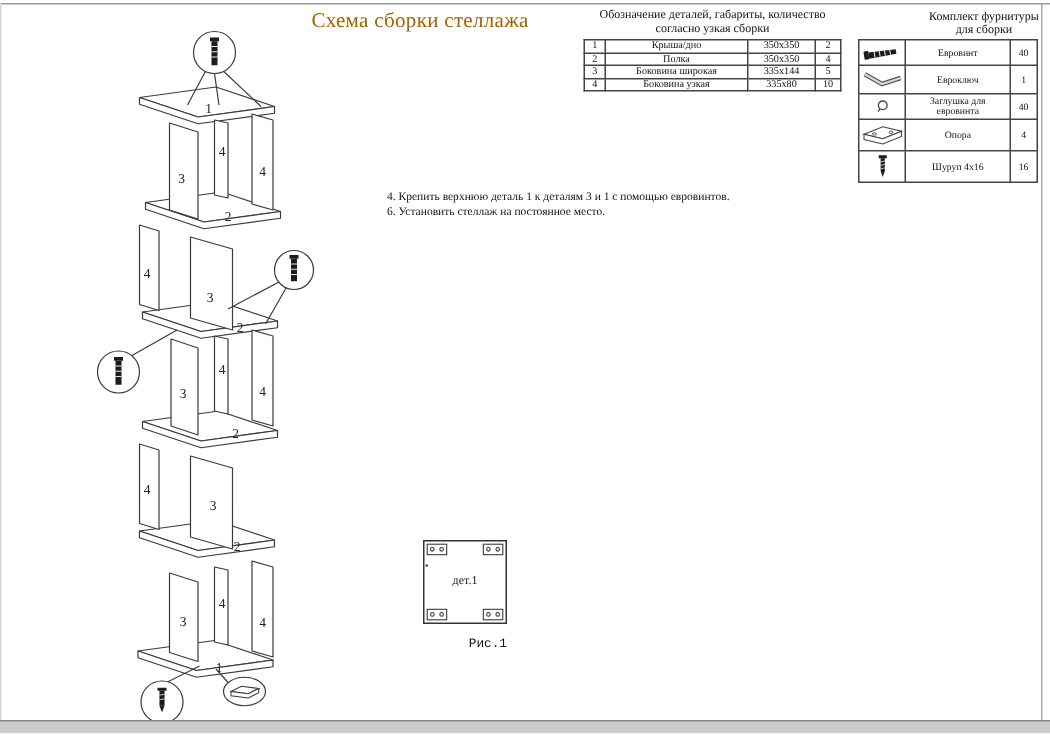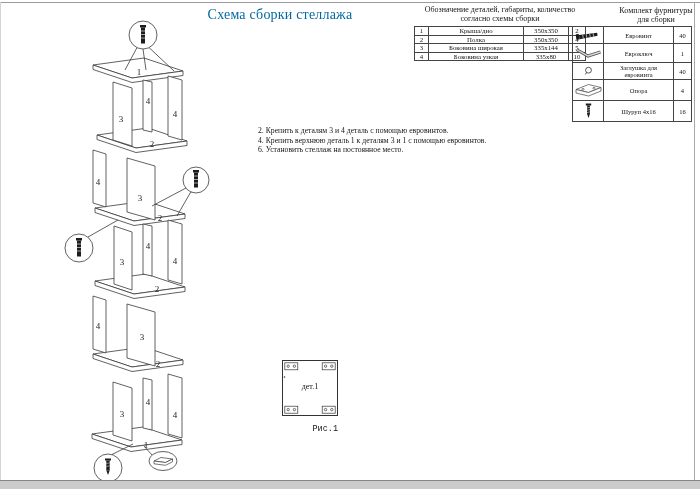--- a/index.html
+++ b/index.html
@@ -4,24 +4,24 @@
 <style>
   html,body{margin:0;padding:0;background:#fff;}
   .page{position:relative;width:700px;height:489px;background:#ffffff;overflow:hidden;
         font-family:"Liberation Serif", serif;color:#111;}
   .frame-top{position:absolute;left:0;top:2px;width:700px;height:1px;background:#9a9a9a;}
   .frame-right{position:absolute;left:694px;top:2px;bottom:8px;width:1px;background:#aaaaaa;}
   .frame-left{position:absolute;left:0;top:2px;bottom:8px;width:1px;background:#d5d5d5;}
   .frame-bottom{position:absolute;left:0;bottom:0;width:700px;height:8px;background:#cbcbcb;border-top:1px solid #878787;}
 
   .doc-title{position:absolute;left:175px;top:7px;width:210px;text-align:center;
-             font-size:14px;letter-spacing:.2px;color:#0369a1;}
+             font-size:14px;letter-spacing:.2px;color:#a16207;}
 
   
-  .parts-block{position:absolute;left:408px;top:5px;width:184px;}
+  .parts-block{position:absolute;left:383px;top:5px;width:184px;}
   .parts-head{font-size:8px;text-align:center;line-height:9px;color:#141414;}
   table{border-collapse:collapse;}
   .parts-table{width:172px;margin:3px auto 0 auto;}
   .parts-table td{border:1px solid #444;font-size:6.8px;line-height:7px;padding:0 1px;
                   text-align:center;height:7.5px;color:#141414;}
   .parts-table .c-num{width:11px;}
   .parts-table .c-name{width:92px;}
   .parts-table .c-size{width:42px;}
   .parts-table .c-qty{width:14px;}
 
@@ -54,21 +54,21 @@
 <div class="page">
   <div class="frame-top"></div>
   <div class="frame-right"></div>
   <div class="frame-left"></div>
 
   <div class="doc-title">Схема сборки стеллажа</div>
 
   <div class="parts-block">
     <div class="parts-head">
       <div>Обозначение деталей, габариты, количество</div>
-      <div>согласно схемы сборки</div>
+      <div>согласно узкая сборки</div>
     </div>
     <table class="parts-table">
       <tbody>
         <tr>
           <td class="c-num">1</td>
           <td class="c-name">Крыша/дно</td>
           <td class="c-size">350х350</td>
           <td class="c-qty">2</td>
         </tr>
         <tr>
@@ -157,21 +157,20 @@
             </svg>
           </td>
           <td class="c-name">Шуруп 4х16</td>
           <td class="c-qty">16</td>
         </tr>
       </tbody>
     </table>
   </div>
 
   <div class="instructions">
-    <div>2. Крепить к деталям 3 и 4 деталь с помощью евровинтов.</div>
     <div>4. Крепить верхнюю деталь 1 к деталям 3 и 1 с помощью евровинтов.</div>
     <div>6. Установить стеллаж на постоянное место.</div>
   </div>
 
   <div class="fig">
     <svg width="56" height="56" viewBox="0 0 56 56">
       <rect x="0.5" y="0.5" width="55" height="55" fill="#fff" stroke="#333" stroke-width="1"></rect>
       <g stroke="#333" stroke-width="0.7" fill="#fff">
         <rect x="2.8" y="2.8" width="13" height="7"></rect>
         <circle cx="6.2" cy="6.2" r="1.2"></circle>

